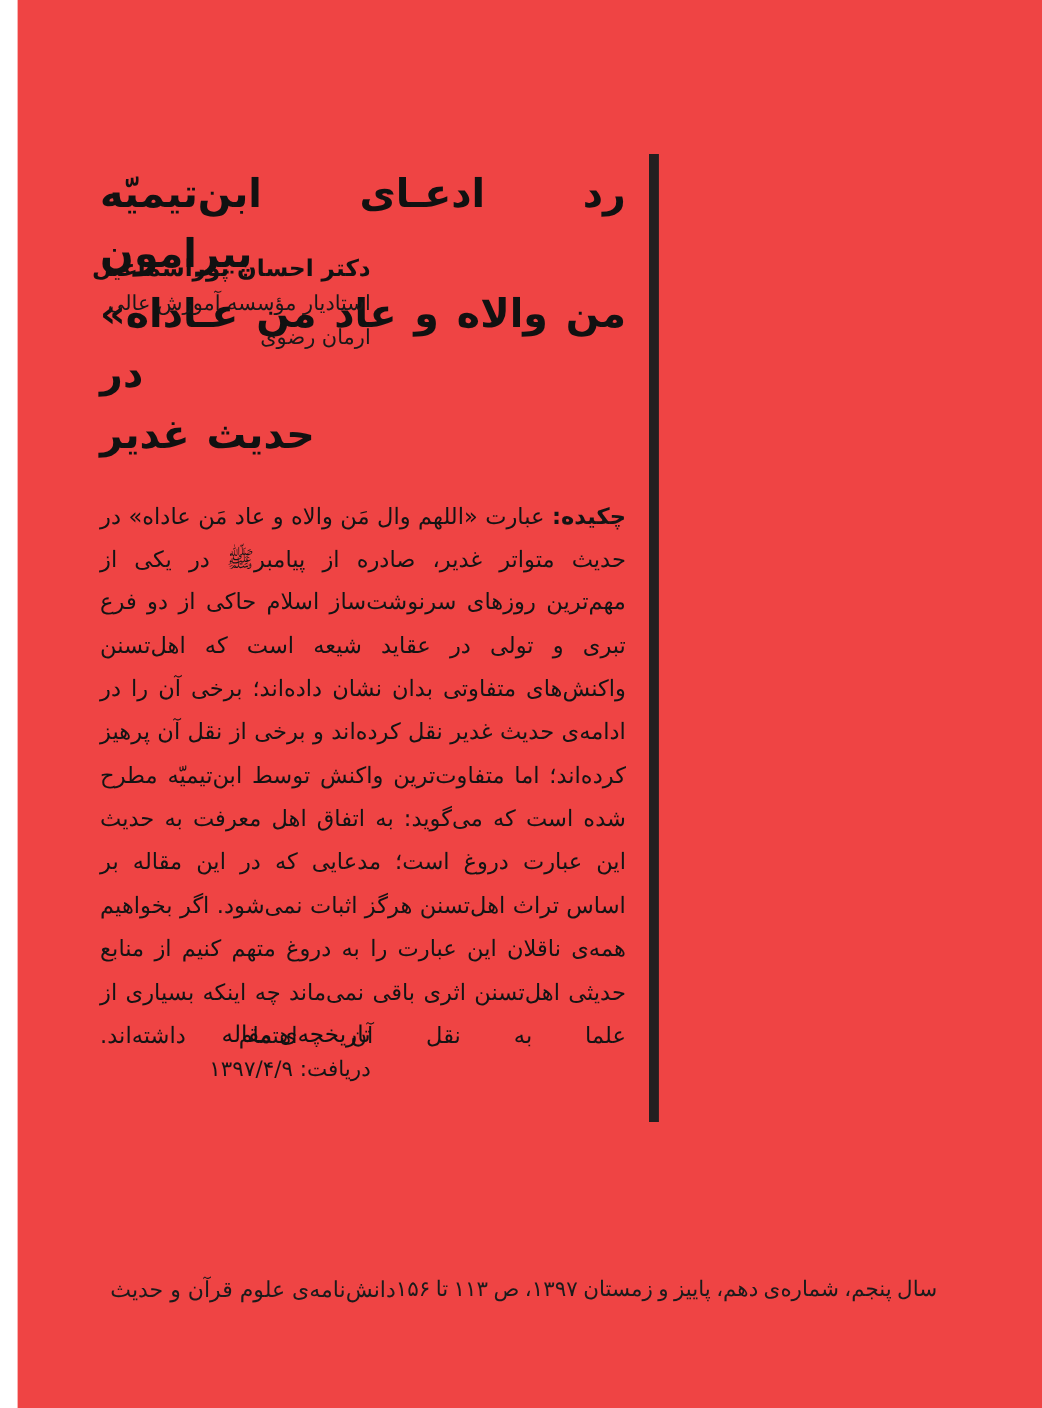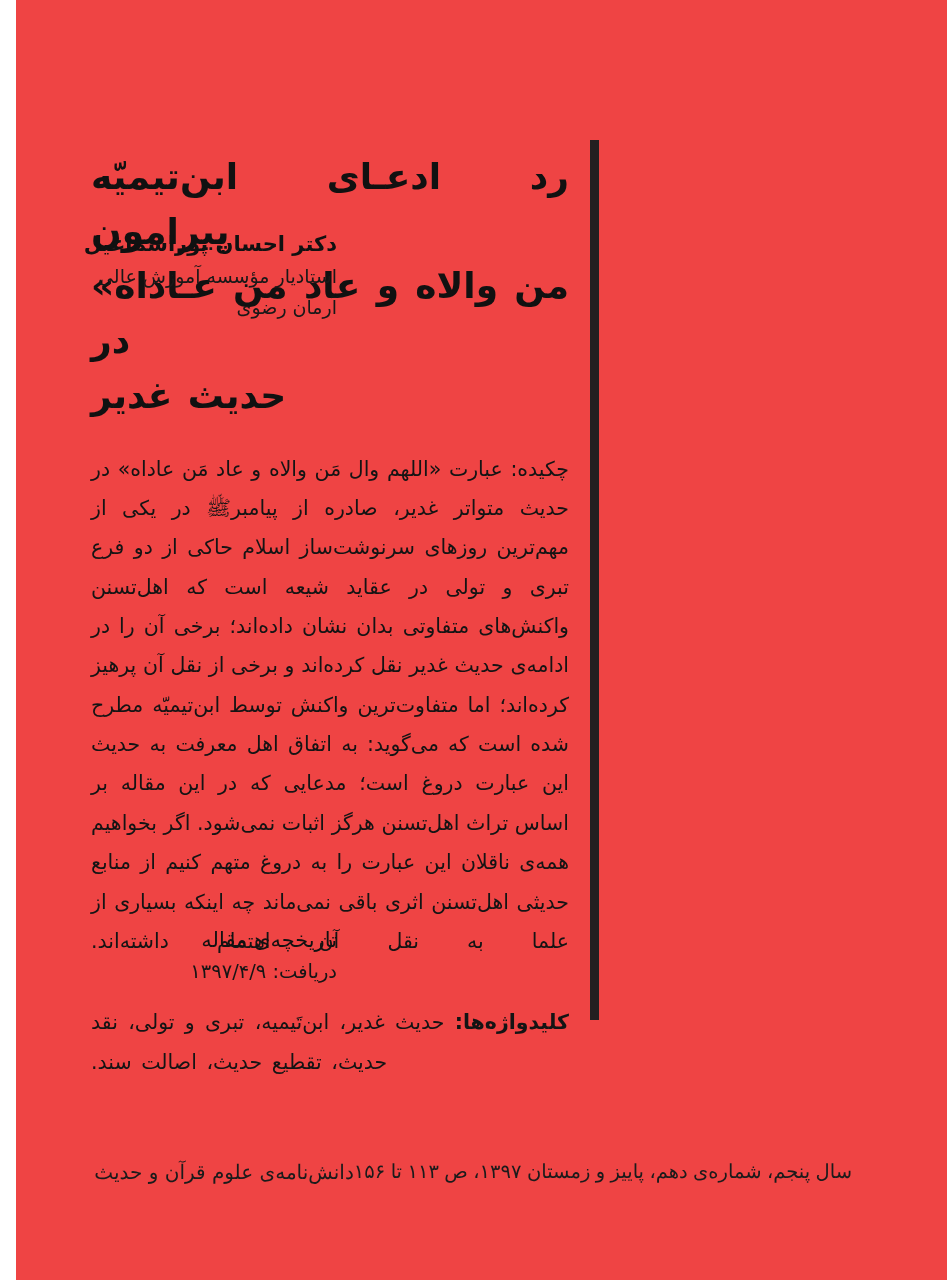--- a/index.html
+++ b/index.html
@@ -71,21 +71,21 @@
   .abstract {
     font-family: "DejaVu Sans", "Liberation Sans", sans-serif;
     font-size: 20.5px;
     line-height: 1.92;
     color: #141414;
     text-align: justify;
     text-align-last: justify;
     margin: 0;
     direction: rtl;
   }
-  .abstract .lbl { font-weight: normal; }
+  .abstract .lbl { font-weight: bold; }
 
   .keywords {
     font-family: "DejaVu Sans", "Liberation Sans", sans-serif;
     font-size: 20.5px;
     line-height: 1.95;
     color: #141414;
     text-align: justify;
     text-align-last: left;
     margin: 42px 0 0 0;
     direction: rtl;
@@ -179,21 +179,21 @@
   .footer-journal {
     font-family: "DejaVu Serif", "Liberation Serif", serif;
     font-size: 20px;
     color: #1b1b1b;
     white-space: nowrap;
     letter-spacing: -0.6px;
     text-align: center;
   }
 
   .footer-issue {
-    font-family: Liberation Sans, sans-serif;
+    font-family: Liberation Serif, serif;
     font-size: 19.5px;
     color: #1b1b1b;
     white-space: nowrap;
     letter-spacing: -0.4px;
     text-align: right;
   }
 </style>
 </head>
 <body>
 
@@ -256,21 +256,20 @@
   <div class="content-col">
 
     <h1 class="article-title">
       <span class="tline">رد ادعـای ابن‌تیمیّه  پیرامون</span>
       <span class="tline">من والاه و عاد من عـاداه» در</span>
       <span class="tline last">حدیث غدیر</span>
     </h1>
 
     <p class="abstract"><span class="lbl">چکیده:</span><span> عبارت «اللهم وال مَن والاه و عاد مَن عاداه» در حدیث متواتر غدیر، صادره از پیامبرﷺ در یکی از مهم‌ترین روزهای سرنوشت‌ساز اسلام حاکی از دو فرع تبری و تولی در عقاید شیعه است که اهل‌تسنن واکنش‌های متفاوتی بدان نشان داده‌اند؛ برخی آن را در ادامه‌ی حدیث غدیر نقل کرده‌اند و برخی از نقل آن پرهیز کرده‌اند؛ اما متفاوت‌ترین واکنش توسط ابن‌تیمیّه مطرح شده است که می‌گوید: به اتفاق اهل معرفت به حدیث این عبارت دروغ است؛ مدعایی که در این مقاله بر اساس تراث اهل‌تسنن هرگز اثبات نمی‌شود. اگر بخواهیم همه‌ی ناقلان این عبارت را به دروغ متهم کنیم از منابع حدیثی اهل‌تسنن اثری باقی نمی‌ماند چه اینکه بسیاری از علما به نقل آن اهتمام داشته‌اند.</span></p>
 
-    <p class="keywords"><span class="lbl">کلیدواژه‌ها:</span><span> حدیث غدیر، ابن‌تَیمیه، تبری و تولی، نقد حدیث، تقطیع حدیث، اصالت سند.</span></p>
 
   </div>
 
   <div class="side-col">
     <div class="author-block">
       <div class="author-name">دکتر احسان پوراسماعیل</div>
       <div class="author-affil">استادیار مؤسسه آموزش عالی آرمان رضوی</div>
     </div>
   </div>
 

